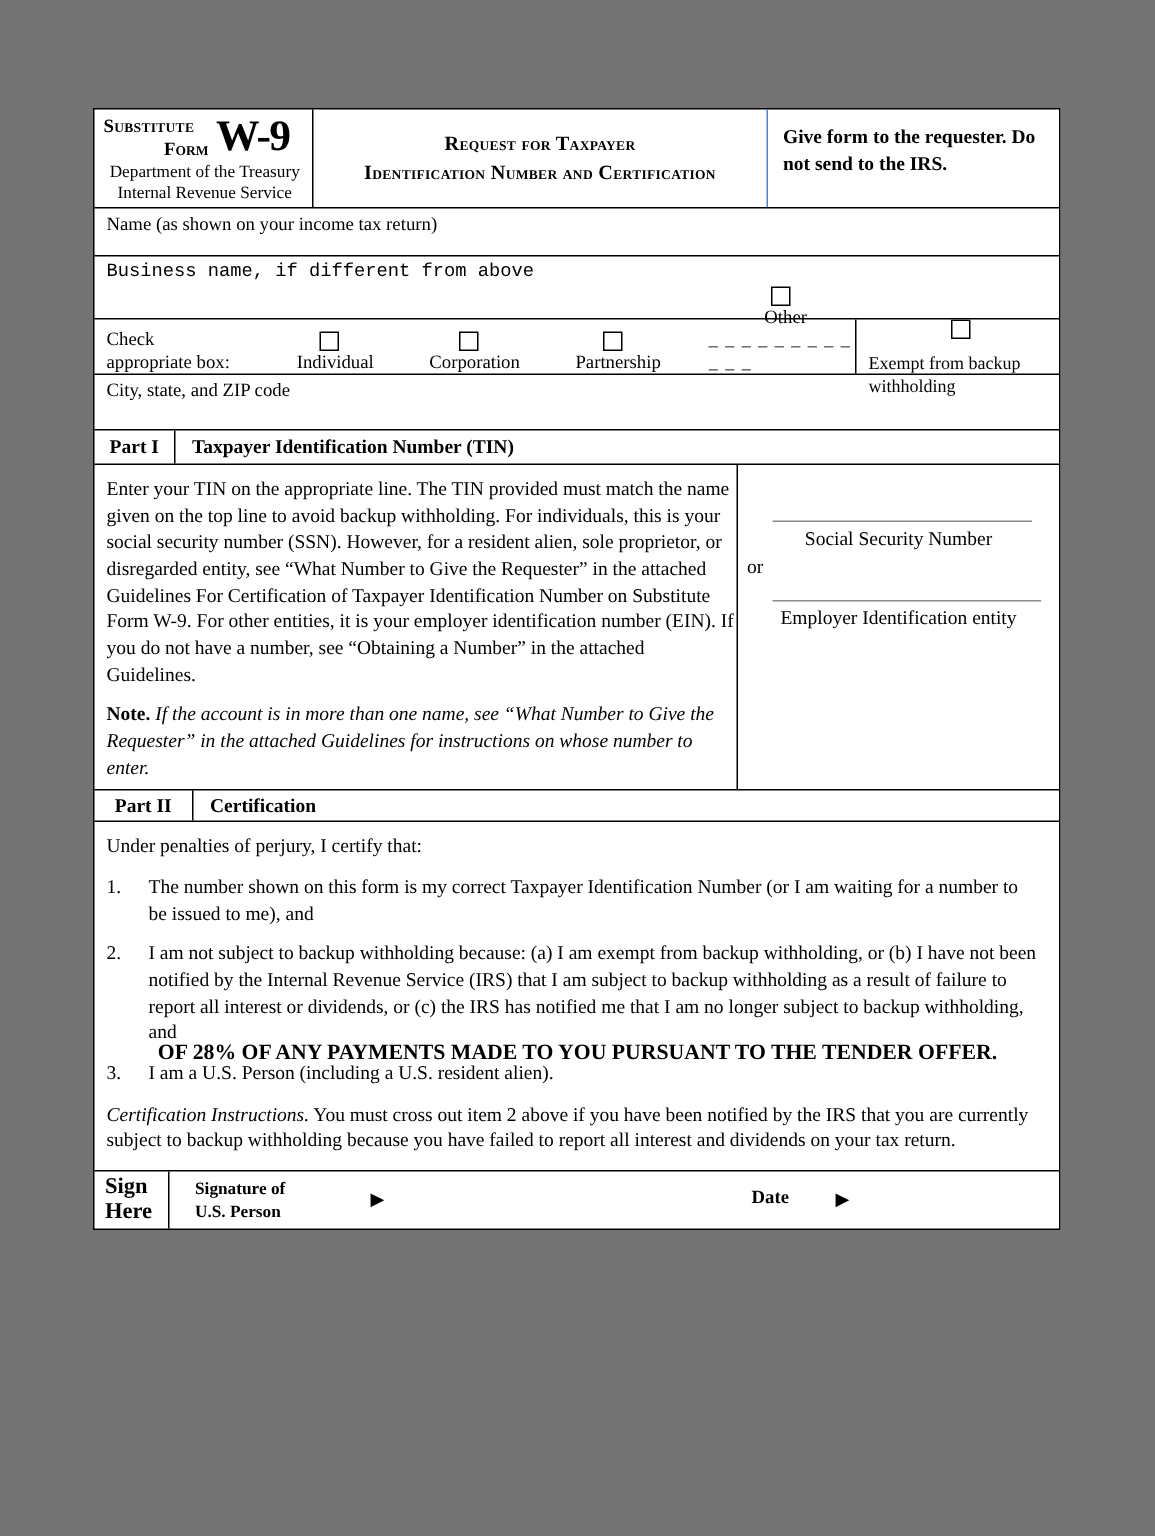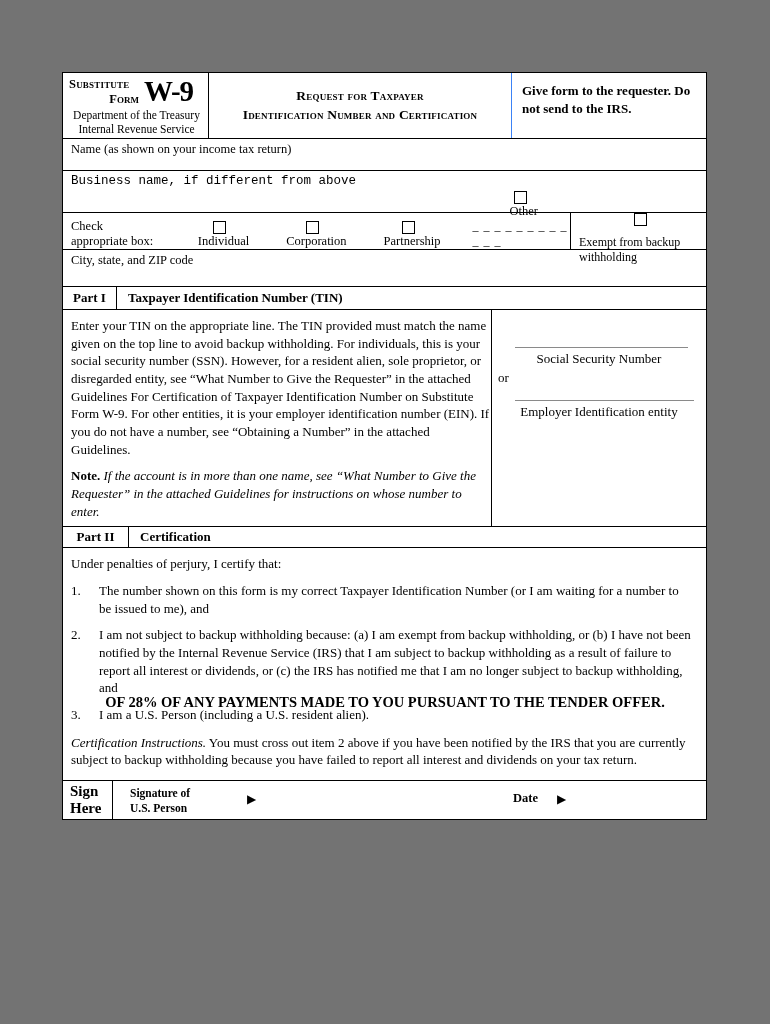--- a/index.html
+++ b/index.html
@@ -87,21 +87,21 @@
   
   .r-sign { height: 38px; display: flex; }
   .sign-cell {
     width: 50px; border-right: 1px solid #000;
     font-weight: bold; font-size: 15px; line-height: 1.15; padding: 2px 2px 0 7px;
   }
   .sign-main { flex: 1; position: relative; font-size: 12px; }
   .sig-of { position: absolute; left: 17px; top: 5px; font-weight: bold; font-size: 11.5px; line-height: 1.3; }
   .arrow { font-size: 12px; }
   .sig-arrow { position: absolute; left: 134px; top: 11px; }
-  .date-label { position: absolute; left: 400px; top: 10px; font-weight: bold; font-size: 12.5px; }
+  .date-label { position: absolute; left: 388px; top: 10px; font-weight: bold; font-size: 12.5px; }
   .date-arrow { position: absolute; left: 444px; top: 11px; }
 
   
   .footer {
     position: absolute; left: 0; top: 694px; width: 770px;
     text-align: center; font-weight: bold; font-size: 14.5px; line-height: 1.22;
   }
 </style>
 </head>
 <body>

